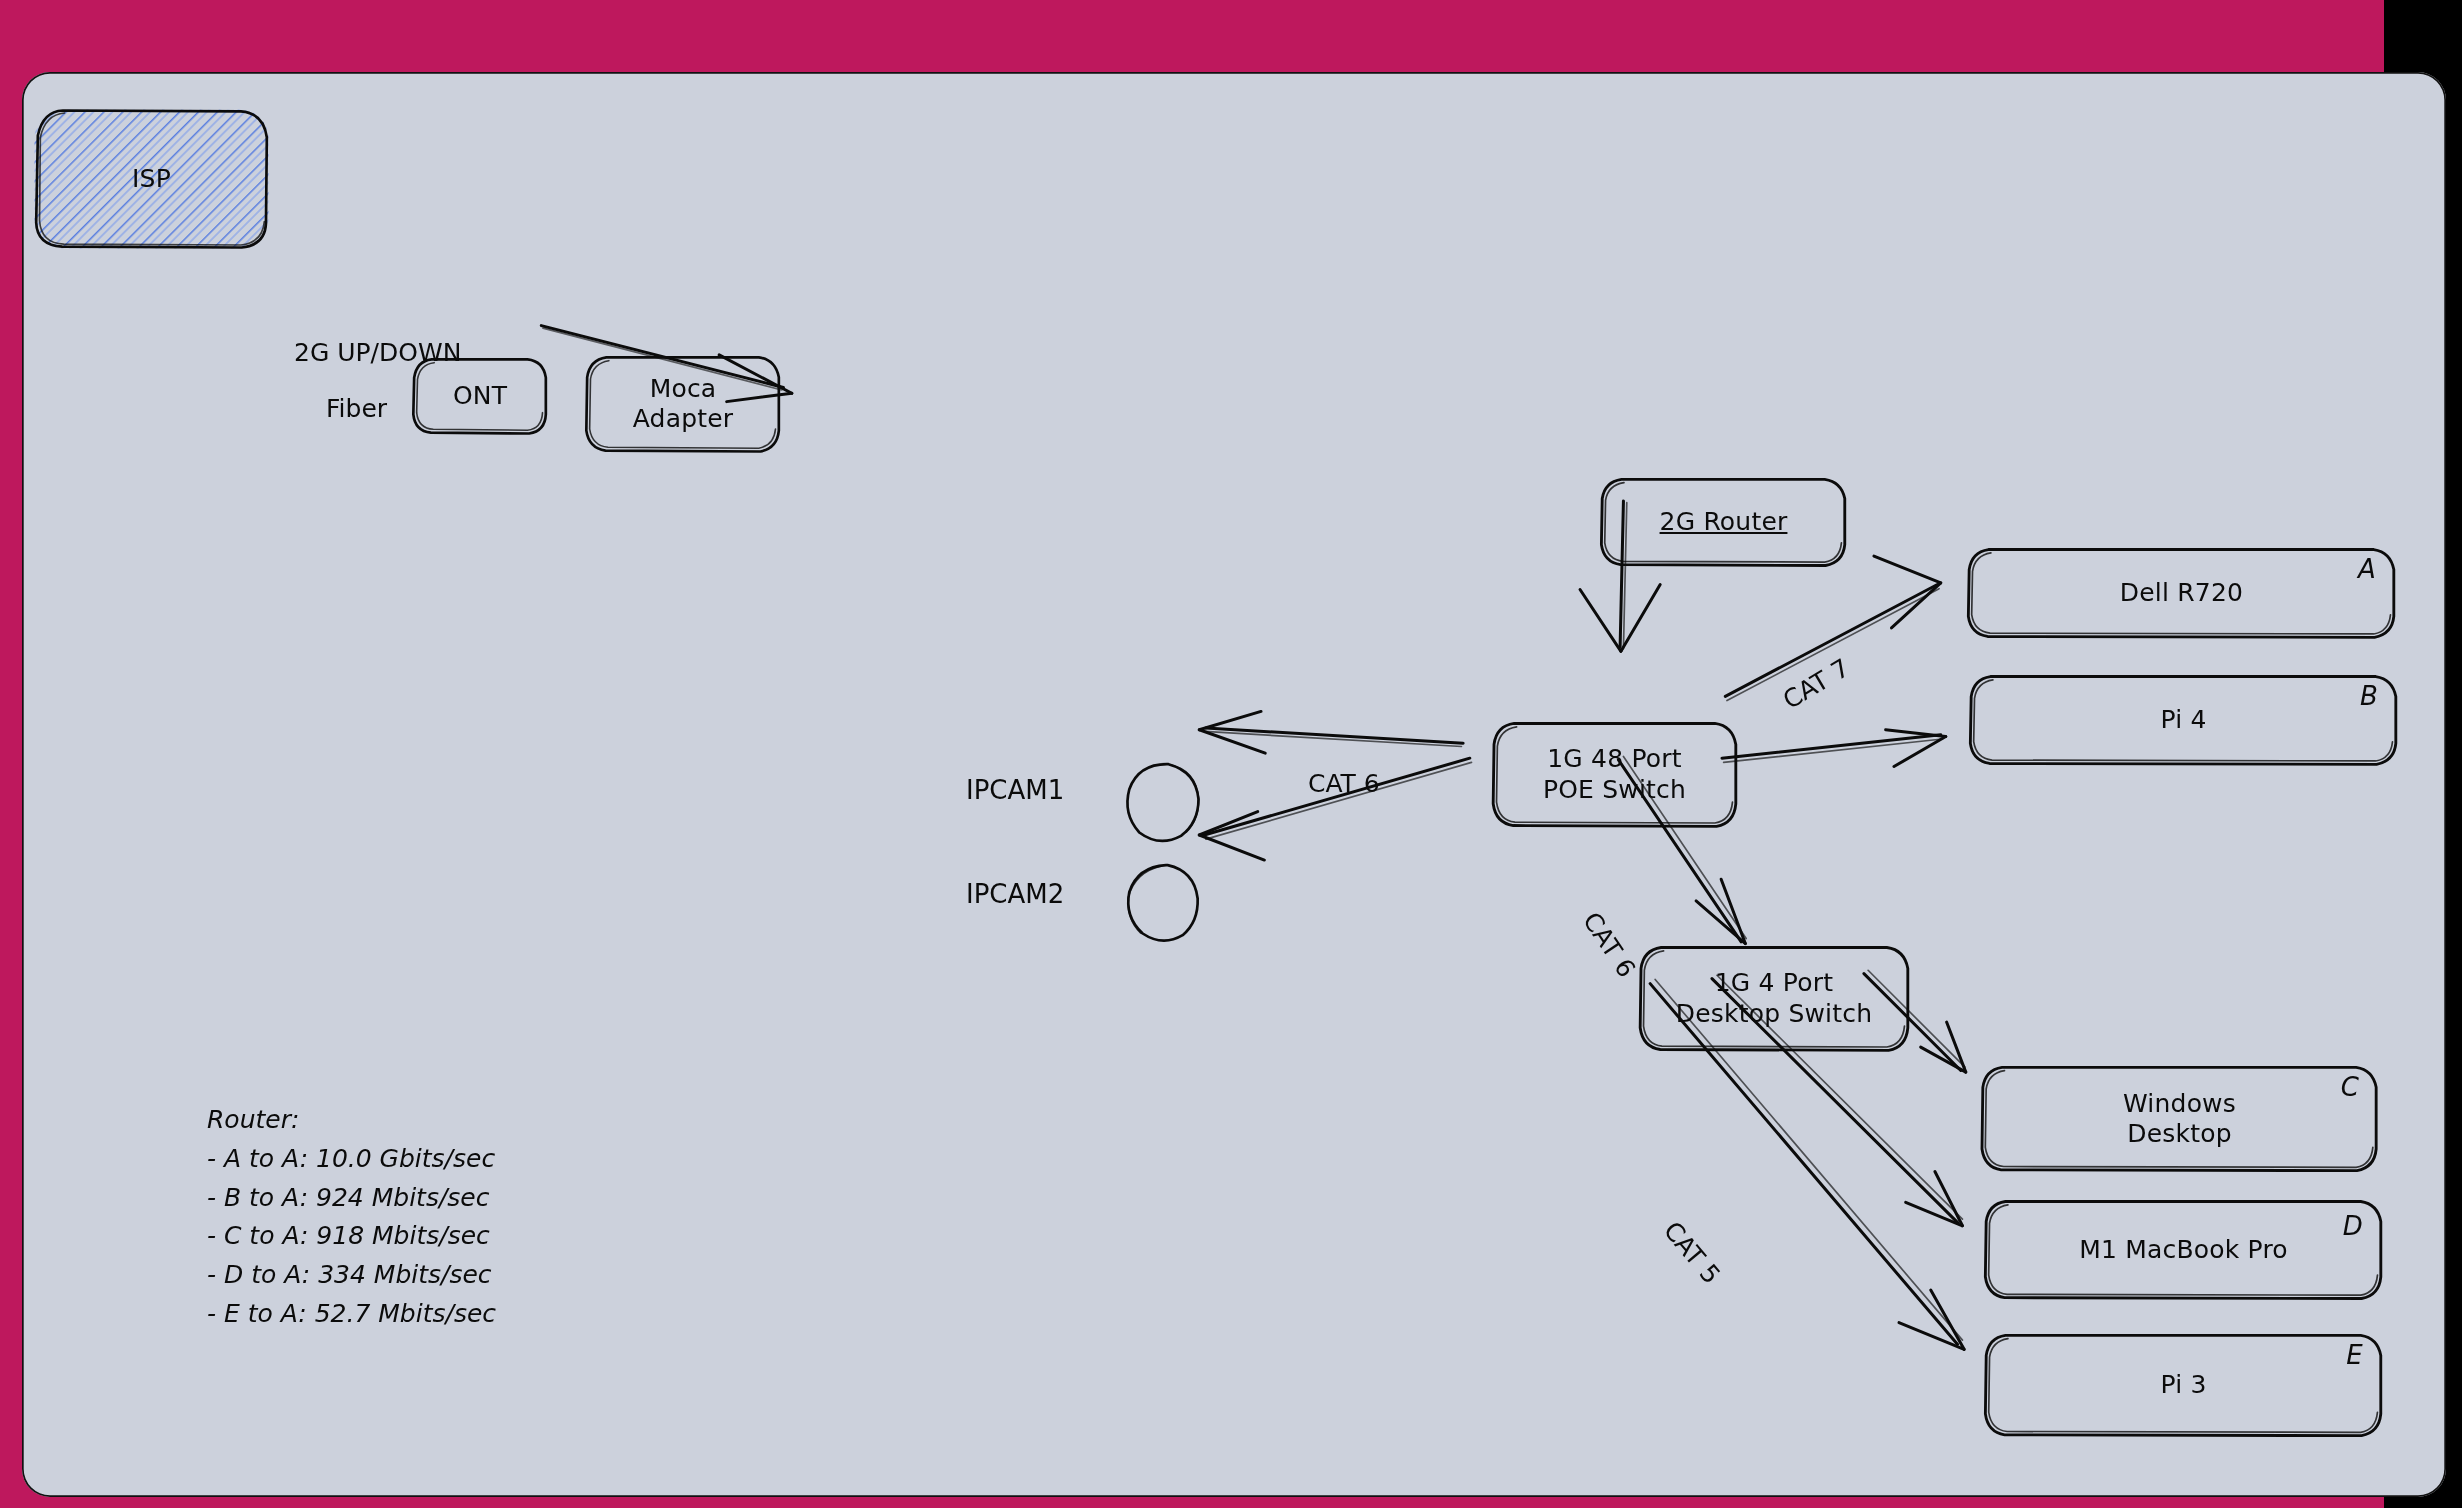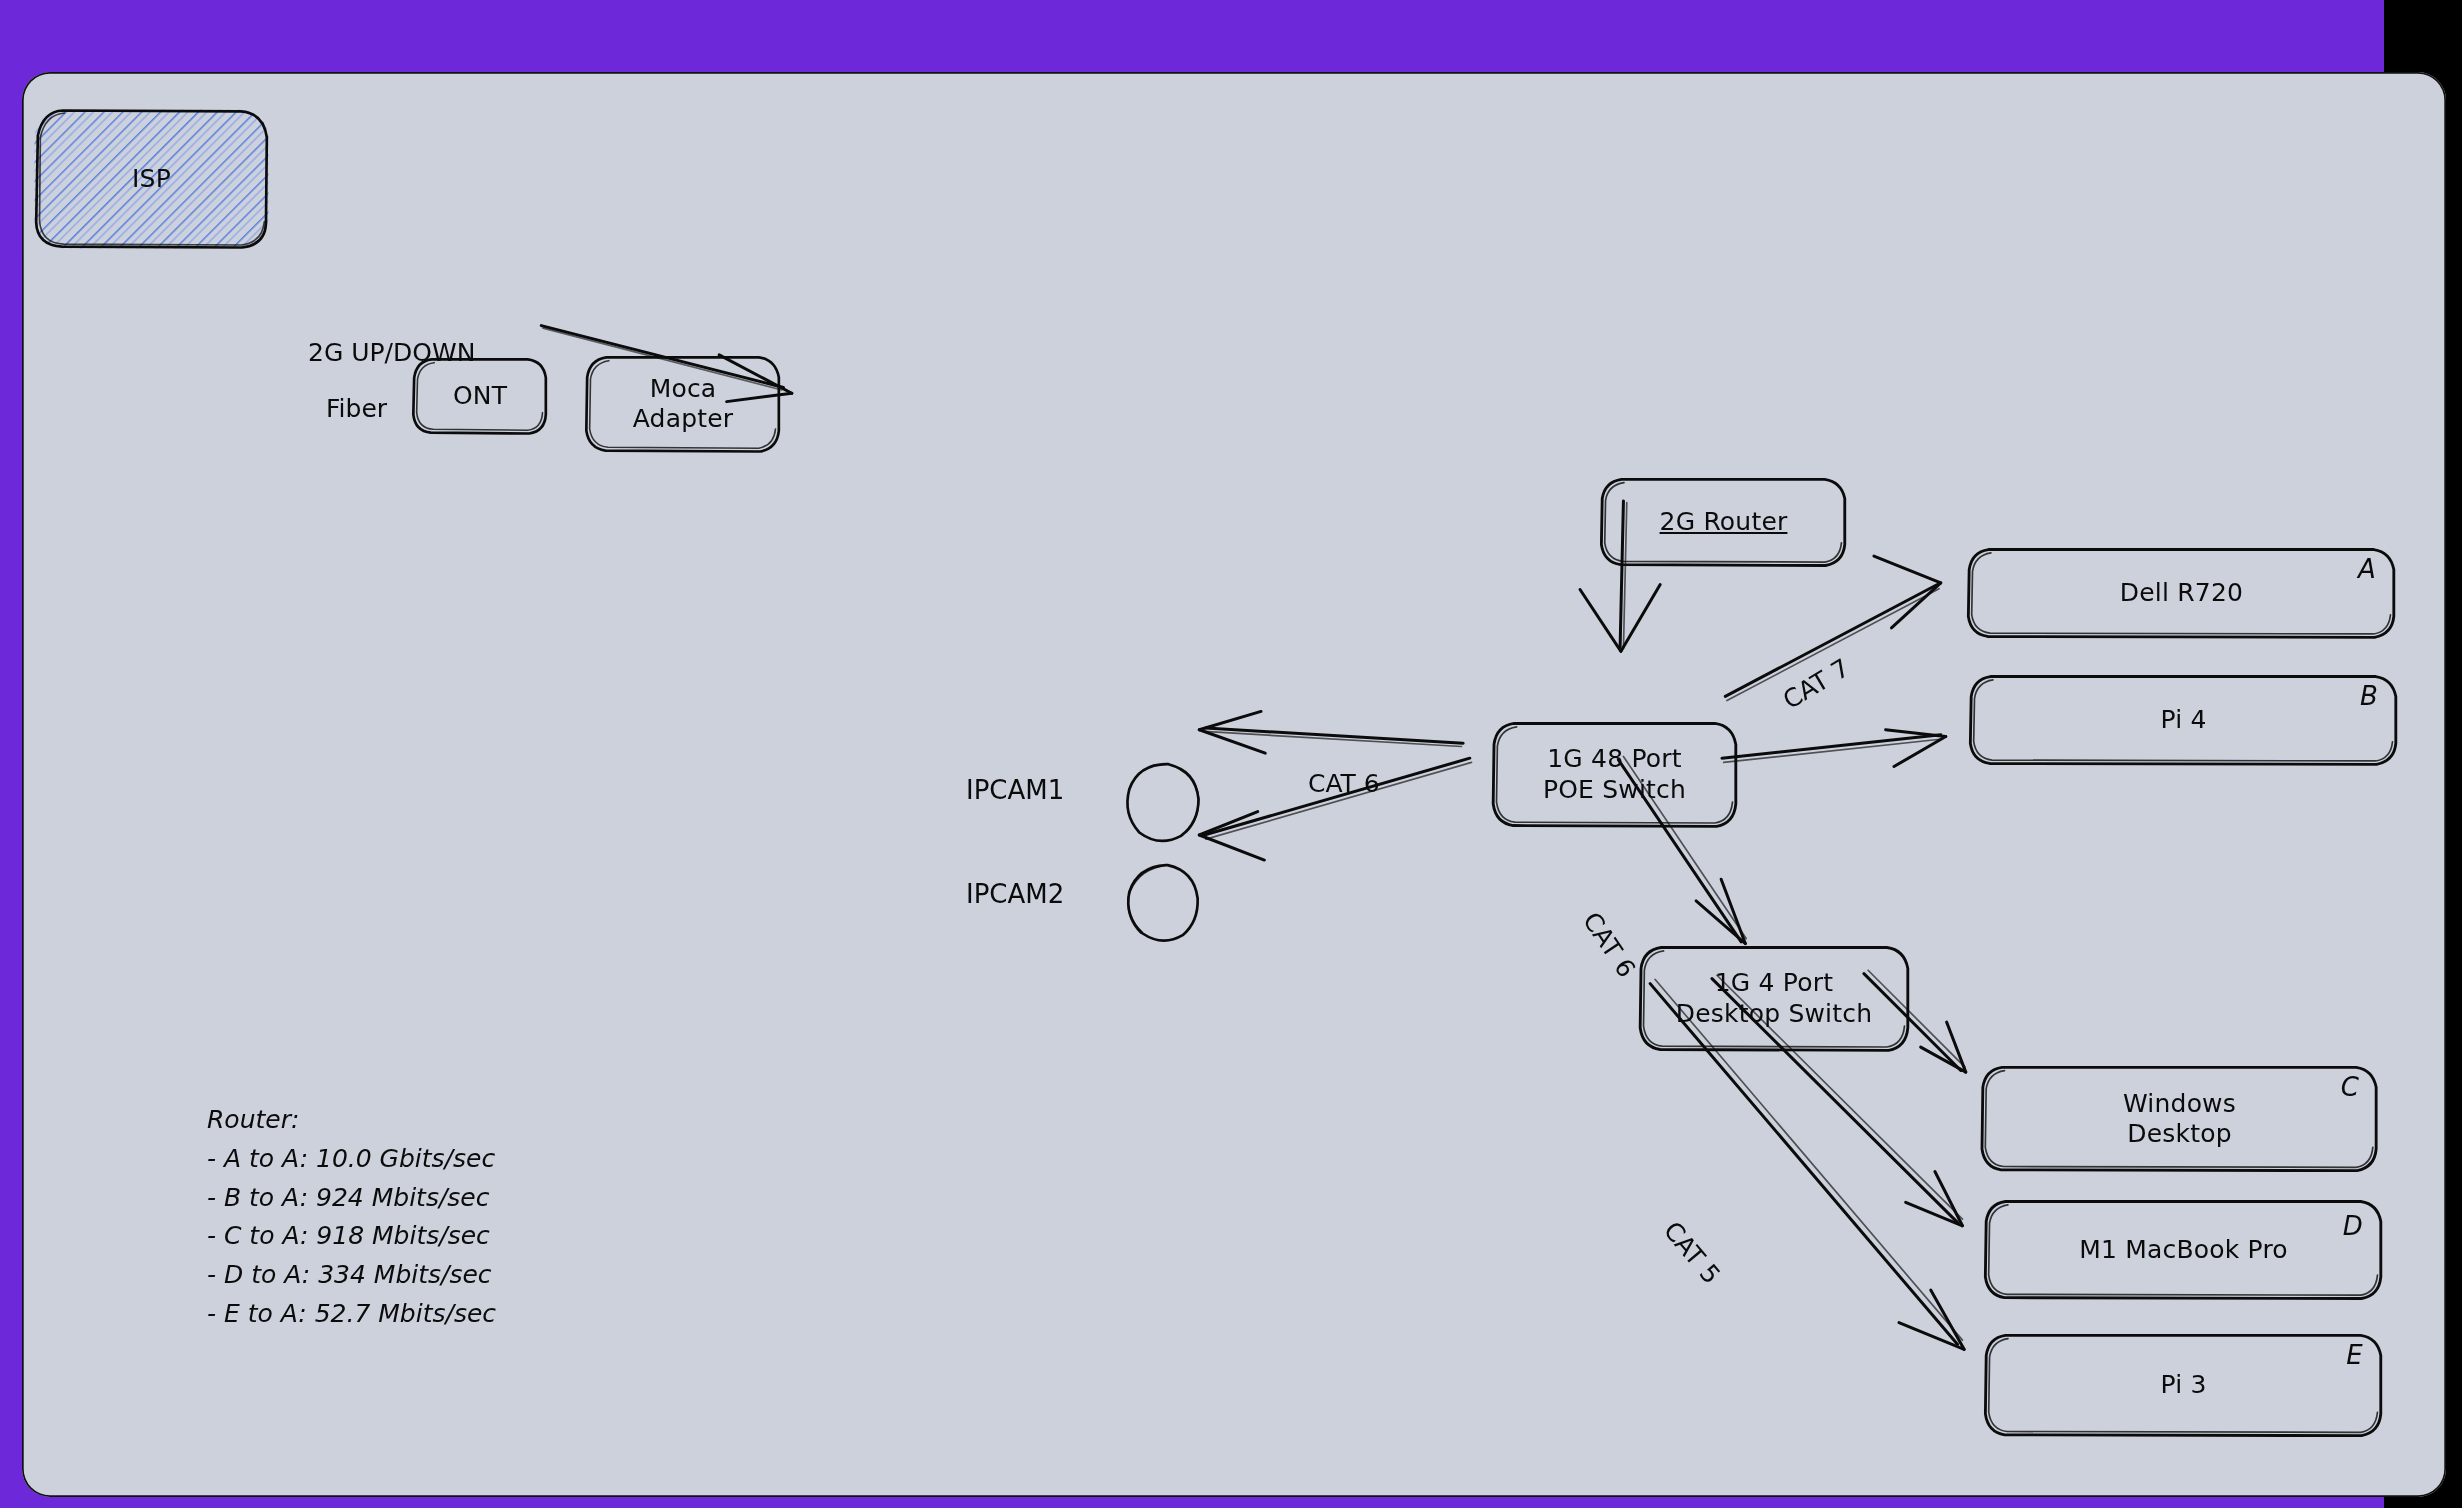--- a/index.html
+++ b/index.html
@@ -11,21 +11,21 @@
     height: 1508px;
     overflow: hidden;
   }
   body {
     font-family: "DejaVu Sans", sans-serif;
   }
   #stage {
     position: relative;
     width: 2384px;
     height: 1508px;
-    background: #6d28d9;
+    background: #be185d;
   }
   #canvas {
     position: absolute;
     left: 22px;
     top: 72px;
     width: 2424px;
     height: 1425px;
     background: #ccd1dc;
     border-radius: 28px;
     box-shadow: 0 0 0 1.7px #111 inset;
@@ -210,21 +210,21 @@
 
     <svg width="100" height="92" style="position:absolute;left:1094px;top:687px;z-index:2;" viewBox="0 0 120 110">
       <path d="M61 6 Q27 6 16 36 Q8 66 28 88 Q52 106 78 92 Q99 76 99 48 Q96 15 63 6 Z" fill="none" stroke="#0b0b0b" stroke-width="3.2" stroke-linecap="round"></path>
       <path d="M66 7 Q95 13 99 46 Q100 72 84 88" fill="none" stroke="#0b0b0b" stroke-width="2" opacity="0.8"></path>
     </svg>
     <svg width="100" height="92" style="position:absolute;left:1094px;top:788px;z-index:2;" viewBox="0 0 120 110">
       <path d="M60 6 Q26 8 16 38 Q10 68 32 88 Q56 104 80 90 Q99 74 98 46 Q94 13 62 6 Z" fill="none" stroke="#0b0b0b" stroke-width="3.2" stroke-linecap="round"></path>
       <path d="M55 7 Q23 14 15 44 Q12 70 30 88" fill="none" stroke="#0b0b0b" stroke-width="2" opacity="0.8"></path>
     </svg>
 
-    <div class="freelabel" style="left:286px; top:266px;">2G UP/DOWN</div>
+    <div class="freelabel" style="left:272px; top:266px;">2G UP/DOWN</div>
     <div class="freelabel" style="left:304px; top:322px;">Fiber</div>
     <div class="freelabel rot-7" style="left:1756px; top:618px;">CAT 7</div>
     <div class="freelabel" style="left:1286px; top:697px;">CAT 6</div>
     <div class="freelabel rot-6b" style="left:1579px; top:835px;">CAT 6</div>
     <div class="freelabel rot-5" style="left:1658px; top:1144px;">CAT 5</div>
 
     <div class="note-block" style="left:185px; top:1029px;">
       <div class="note-line note-title">Router:</div>
       <div class="note-line">- A to A: 10.0 Gbits/sec</div>
       <div class="note-line">- B to A: 924 Mbits/sec</div>

